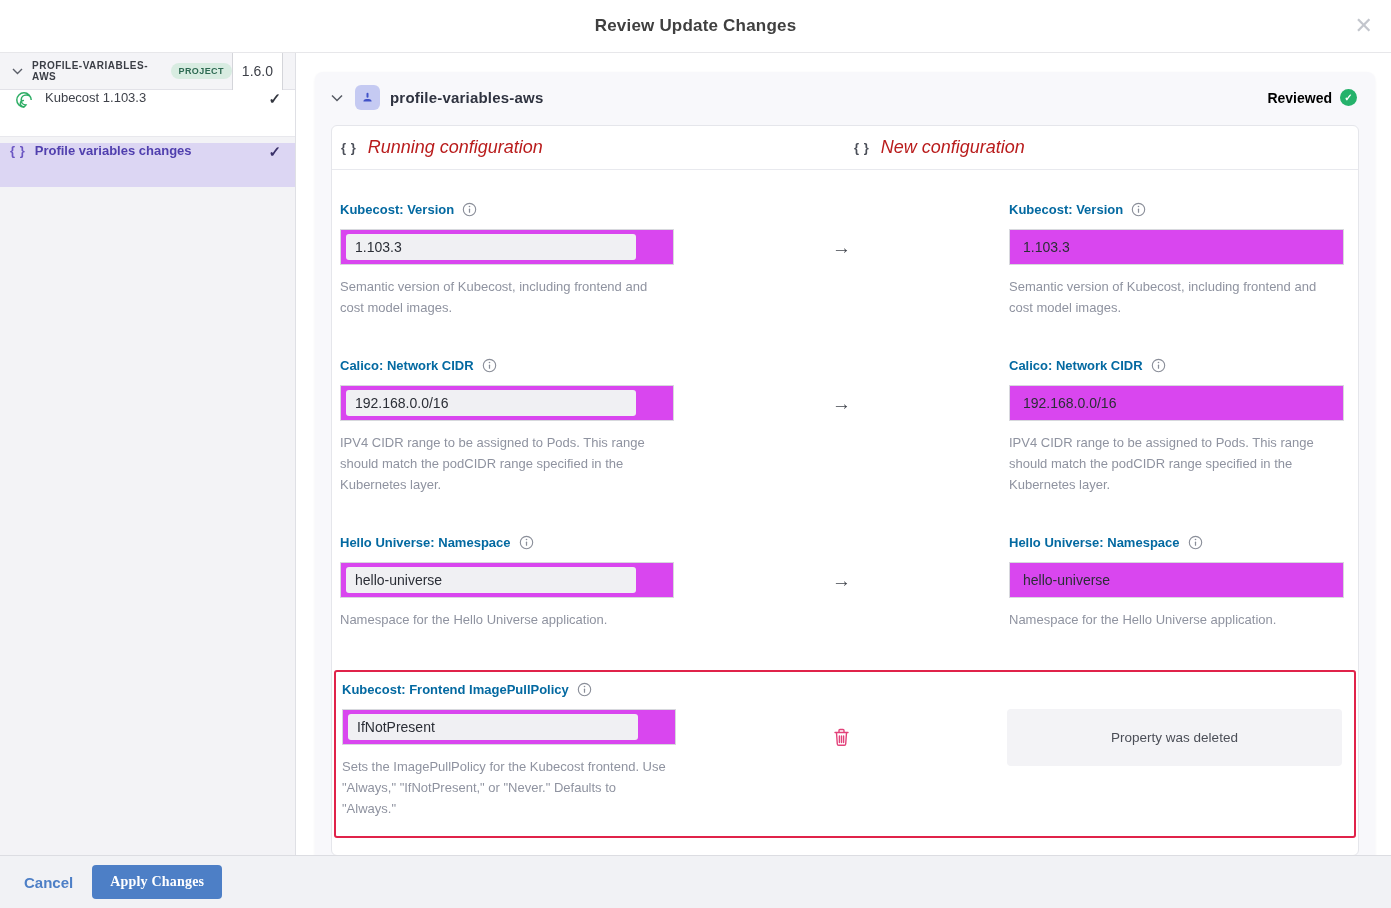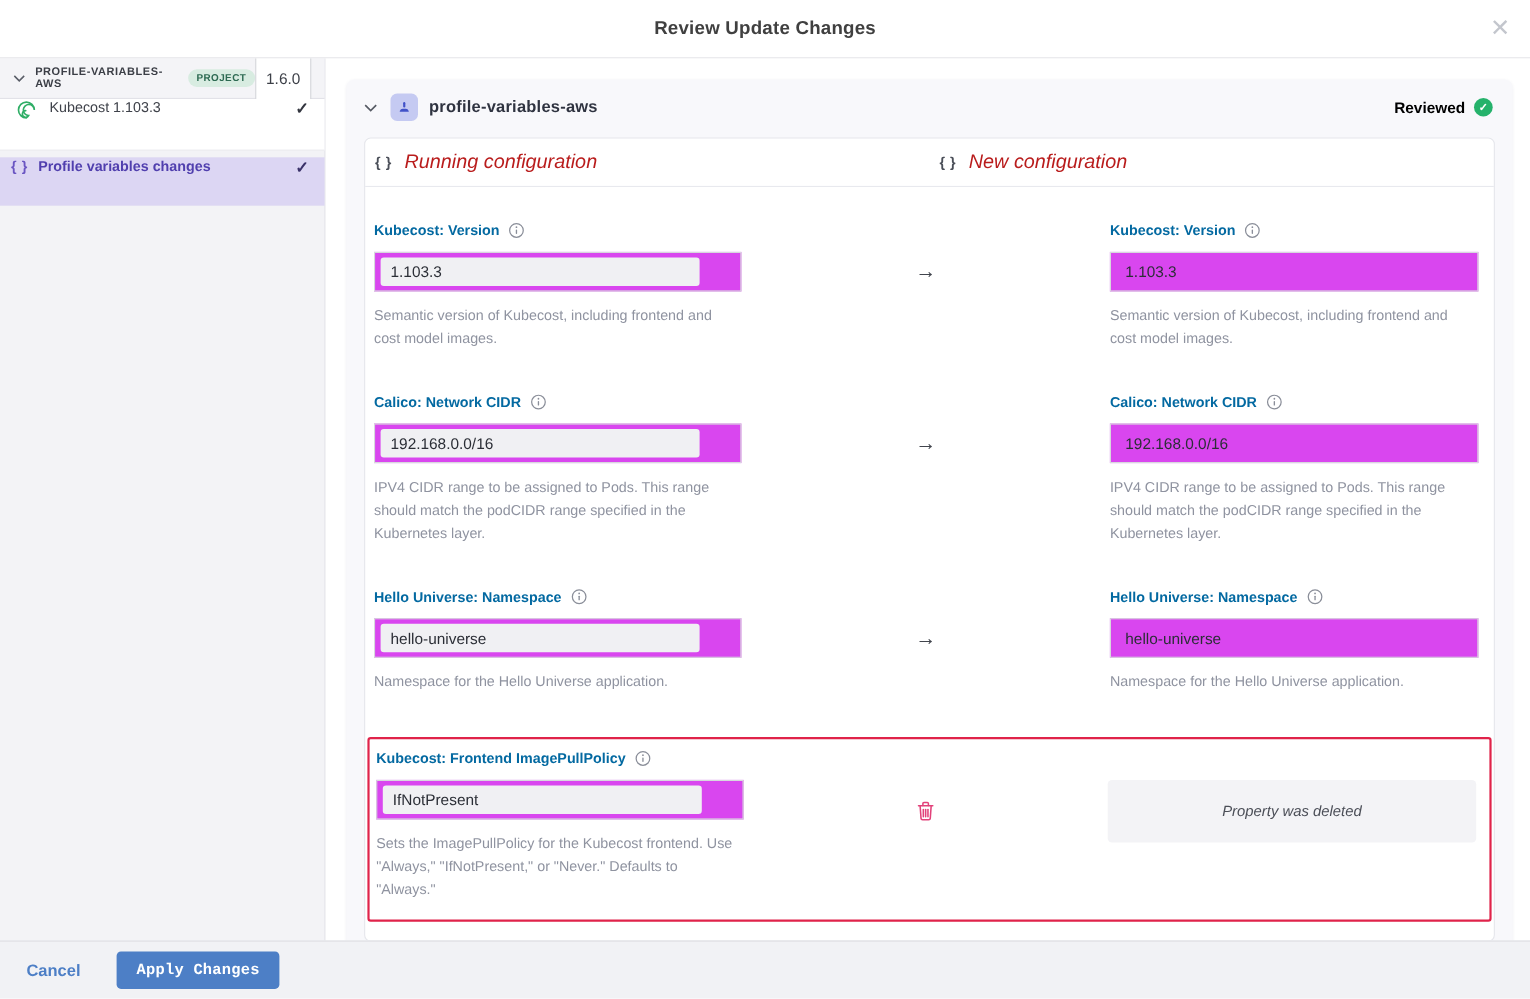--- a/index.html
+++ b/index.html
@@ -156,44 +156,44 @@
   .deleted-box {
     border: 2px solid #e0234a; border-radius: 3px;
     margin: 0 -12px 3px -6px;
     padding: 10px 12px 17px 6px;
   }
   .deleted-box .field-row { margin-bottom: 0; }
   .deleted-msg-box {
     margin-top: 27px; height: 57px;
     background: #f3f3f6; border-radius: 4px;
     display: flex; align-items: center; justify-content: center;
-    font-size: 13.5px; color: #4b4e57; font-style: italic;
+    font-size: 13.5px; color: #4b4e57;
   }
   .trash-cell { padding-top: 46px; }
   .trash-icon { display: inline-flex; cursor: pointer; }
 
   
   .footer-bar {
     height: 53px; flex: 0 0 53px;
     background: #f1f2f5; border-top: 1px solid #dcdde2;
     display: flex; align-items: center;
     padding-left: 20px;
   }
   .cancel-link {
     font-size: 15px; font-weight: 600; color: #4d7fc6;
     background: none; border: none; cursor: pointer; padding: 6px 4px;
     font-family: "Liberation Sans", sans-serif;
   }
   .apply-btn {
-    margin-left: 29px;
+    margin-left: 15px;
     background: #4d7fc6; color: #fff;
     font-size: 14px; font-weight: 600;
     border: none; border-radius: 4px;
     padding: 9px 18px; cursor: pointer;
-    font-family: Liberation Mono, monospace;
+    font-family: Liberation Serif, serif;
     letter-spacing: .2px;
   }
   svg { display: block; }
 </style>
 </head>
 <body>
 
 <div class="modal">
 
   <div class="top-bar">

